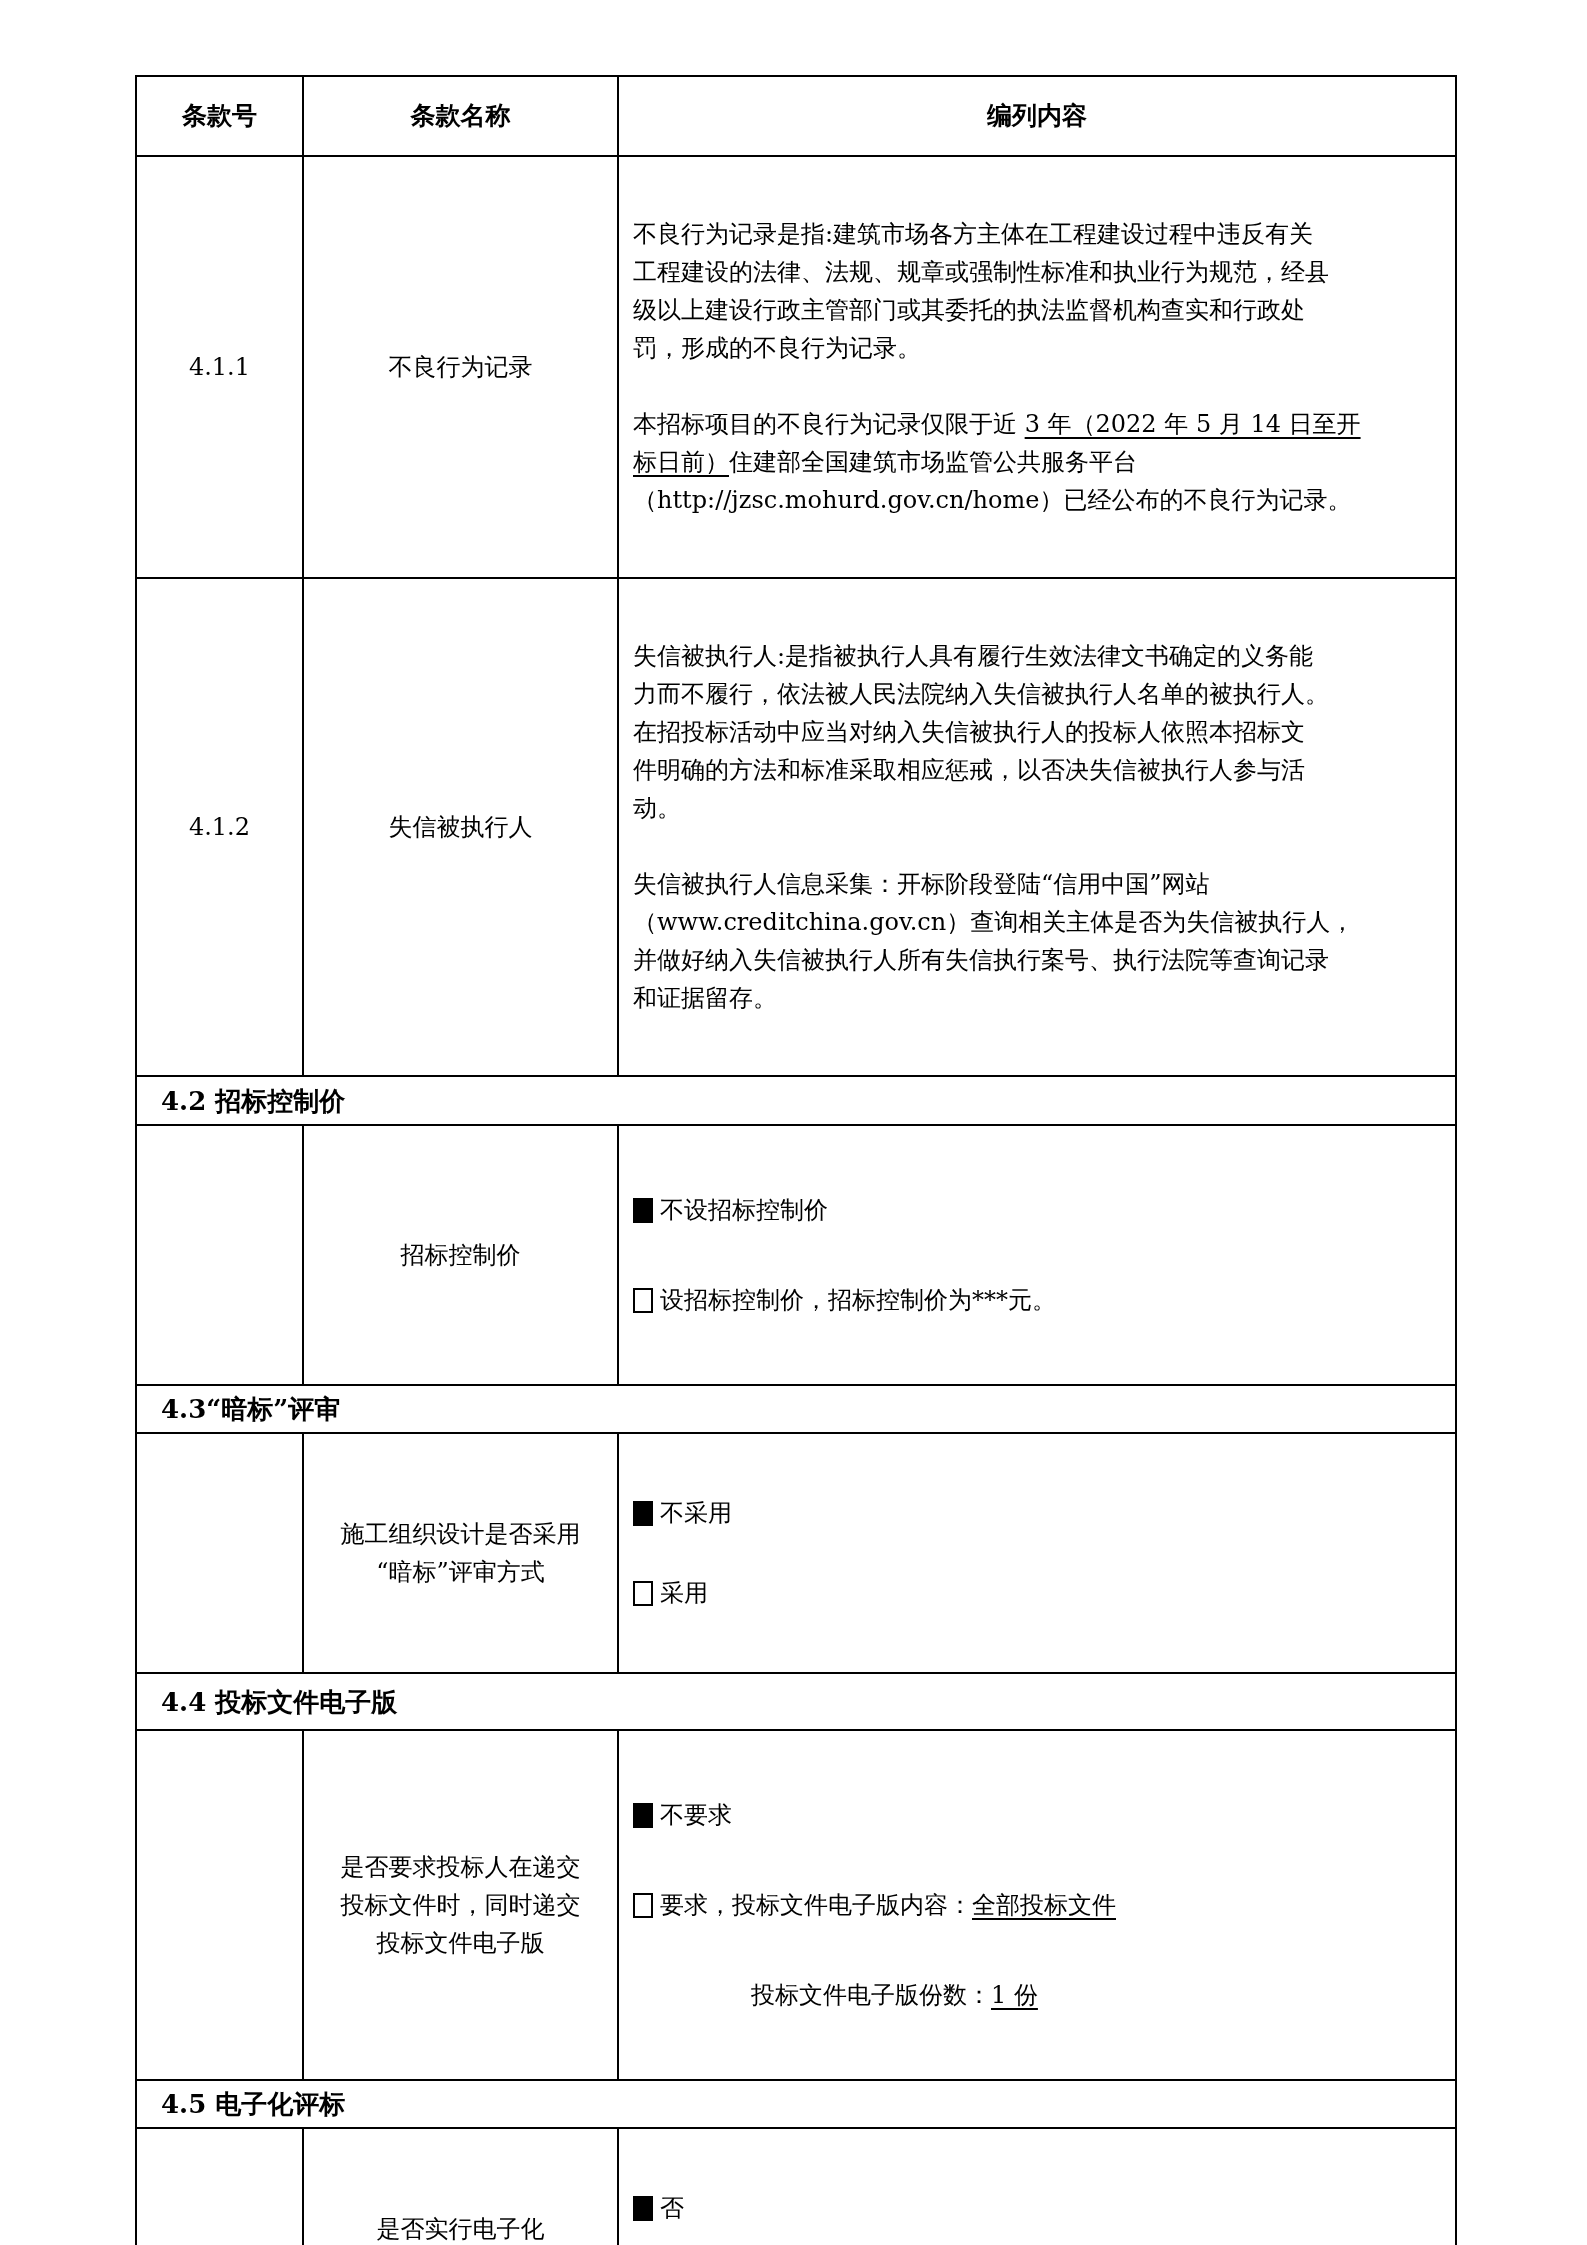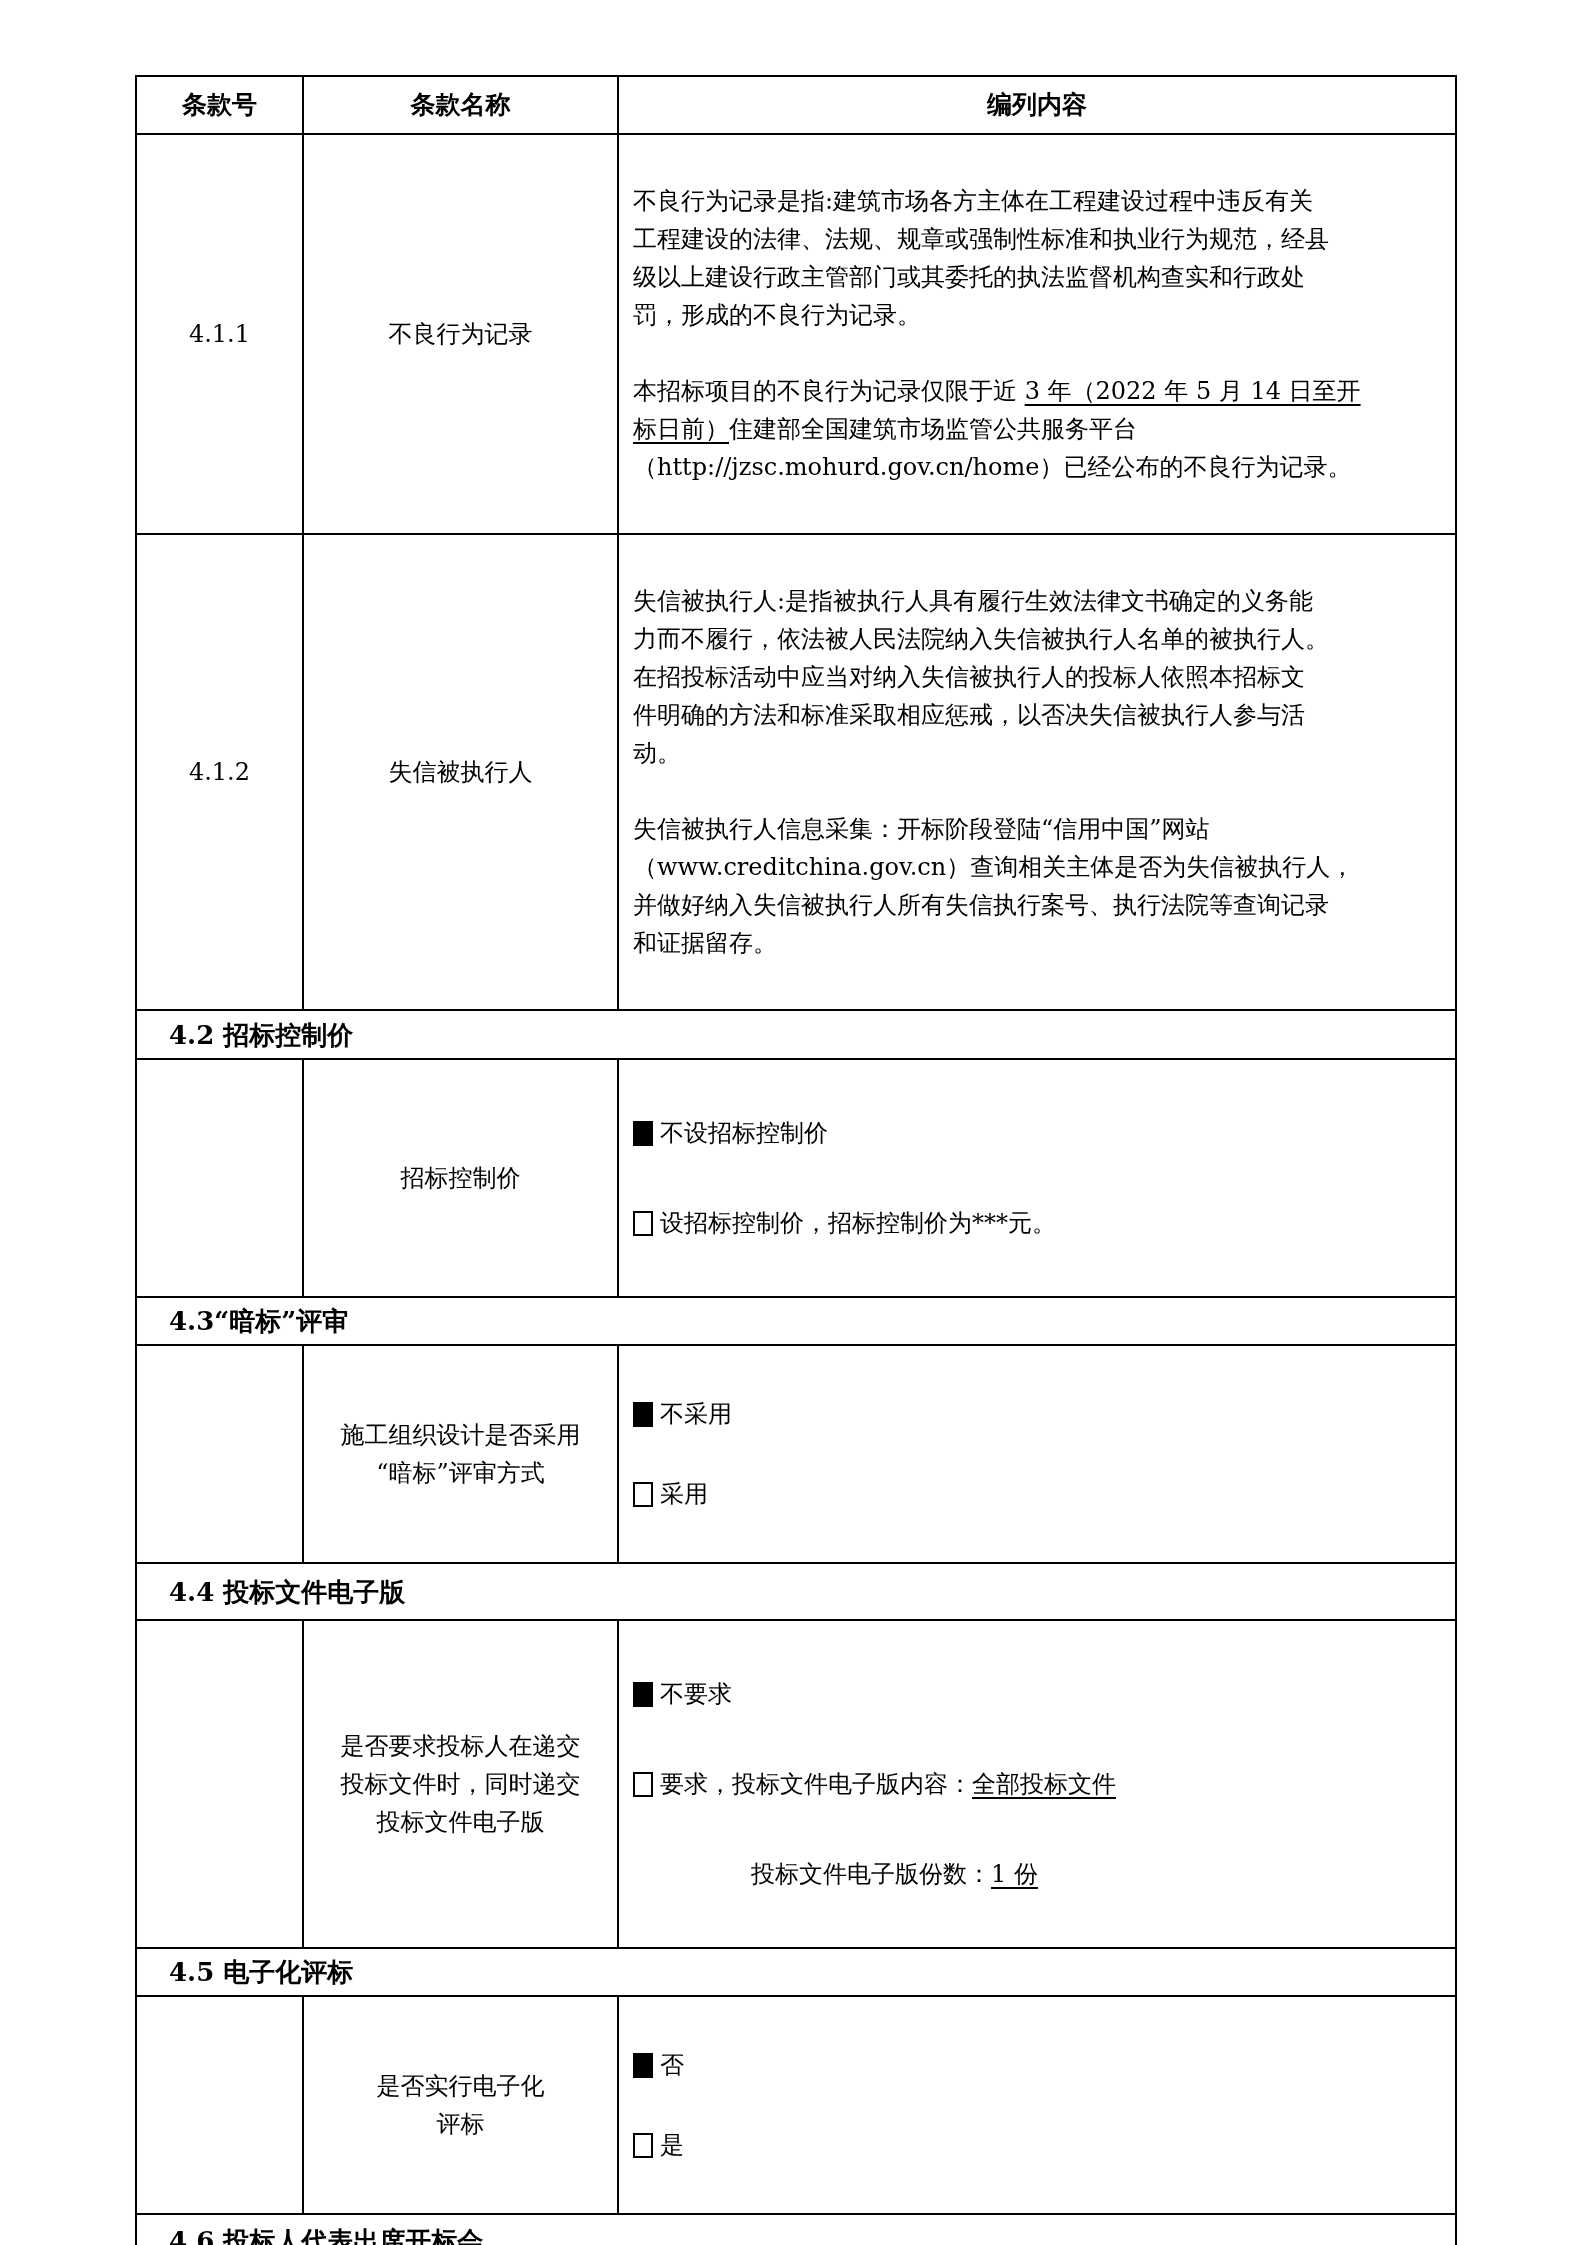--- a/index.html
+++ b/index.html
@@ -7,28 +7,28 @@
     width:1587px;height:2245px;position:relative;background:#ffffff;
     font-family:"DejaVu Serif","Liberation Serif",serif;color:#000;
     overflow:hidden;
   }
   table.doc{
     position:absolute;left:135px;top:75px;width:1320px;
     border-collapse:collapse;table-layout:fixed;
   }
   td{
     border:2px solid #000;vertical-align:middle;
-    font-size:24px;line-height:38px;padding:9px 14px;overflow:hidden;
+    font-size:24px;line-height:38px;padding:20px 14px;overflow:hidden;
   }
   td.c1{text-align:center;border-radius:8px;}
   td.c2{text-align:center;white-space:pre-line;margin-left:16px;}
   td.c3{text-align:left;white-space:pre-line;}
   td.span2{text-align:left;white-space:pre-line;line-height:40px;padding-left:16px;}
   tr.head td{font-weight:bold;font-size:25px;text-align:center;}
-  td.section{font-weight:bold;font-size:26px;text-align:left;padding:4px 32px;white-space:nowrap;}
+  td.section{font-weight:bold;font-size:26px;text-align:left;padding:4px 24px;white-space:nowrap;}
   .para{margin:0;}
   .u{text-decoration:underline;text-underline-offset:5px;}
   .opt{display:flex;align-items:center;line-height:42px;min-height:42px;}
   .roomy .opt{min-height:52px;}
   .box{flex:none;width:20px;height:25px;margin-right:7px;box-sizing:border-box;}
   .box.f{background:#000;}
   .box.e{border:2px solid #000;background:#fff;}
   .indent{padding-left:118px;line-height:42px;min-height:42px;display:flex;align-items:center;}
   .roomy .indent{min-height:52px;}
 </style>

